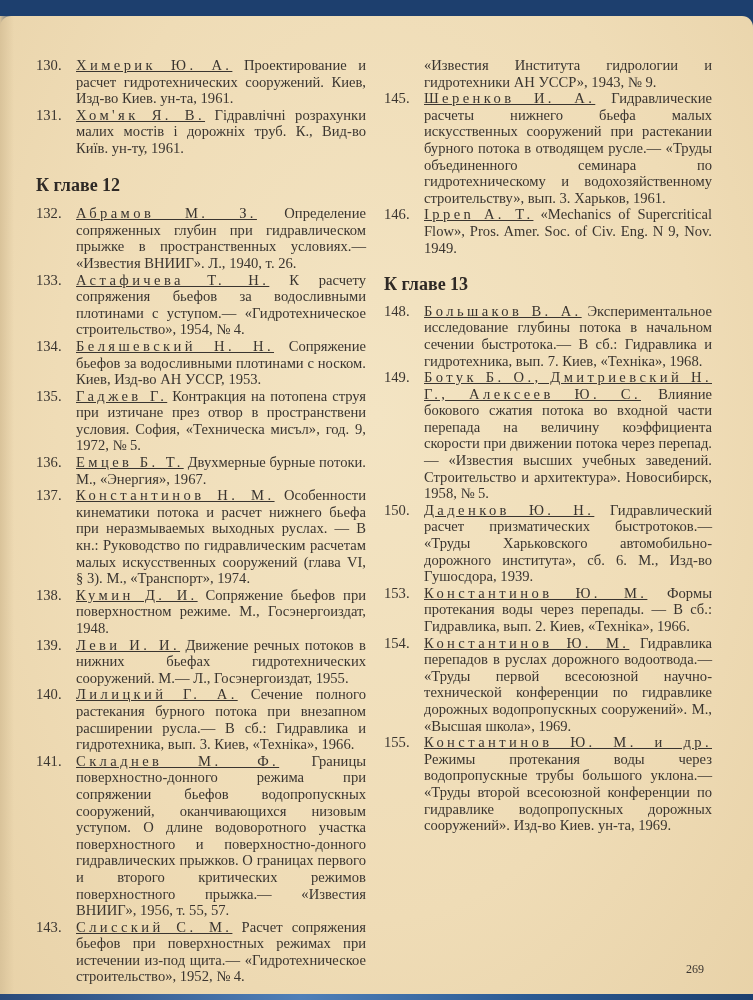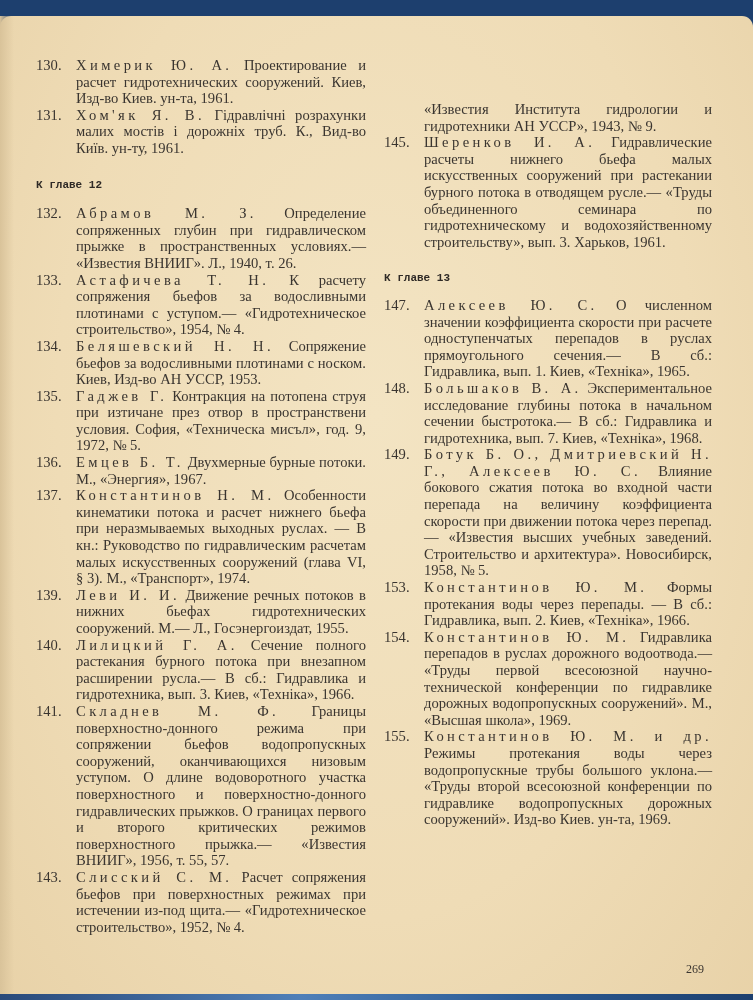--- a/index.html
+++ b/index.html
@@ -22,23 +22,23 @@
     }
     .bottom-strip {
       position: absolute; left: 0; top: 994px; width: 753px; height: 6px;
       background: linear-gradient(90deg, #2a4a7a, #4f7fb8 40%, #2b5a93 70%, #1d3f6e);
     }
     .col { position: absolute; top: 0; font-size: 14.6px; line-height: 16.6px; }
     .col.left { left: 36px; width: 330px; }
     .col.right { left: 384px; width: 328px; }
     .entry { position: relative; padding-left: 40px; text-align: justify; margin: 0; }
     .entry .num { position: absolute; left: 0; top: 0; }
-    .entry .author { letter-spacing: 3.4px; }
-    .cont { padding-left: 40px; text-align: justify; margin-top: 44px; }
-    .heading { font-weight: bold; font-family: Liberation Mono, monospace; font-size: 11px; color: #2f2a26; }
+    .entry .author { letter-spacing: 3.4px; text-decoration: underline; }
+    .cont { padding-left: 40px; text-align: justify; }
+    .heading { font-weight: bold; font-family: Liberation Serif, serif; font-size: 18px; color: #2f2a26; }
     .page-number { position: absolute; left: 686px; top: 946px; font-size: 12px; }
   </style>
 </head>
 <body>
 
 <div class="page">
 
   <div class="col left">
     <div style="height:41px"></div>
     <p class="entry"><span class="num">130.</span><span class="author">Химерик Ю. А.</span> <span>Проектирование и расчет гидротехнических сооружений. Киев, Изд-во Киев. ун-та, 1961.</span></p>
@@ -47,39 +47,41 @@
     <div style="height:20px"></div>
     <div class="heading">К главе 12</div>
     <div style="height:12px"></div>
 
     <p class="entry"><span class="num">132.</span><span class="author">Абрамов М. З.</span> <span>Определение сопряженных глубин при гидравлическом прыжке в пространственных условиях.— «Известия ВНИИГ». Л., 1940, т. 26.</span></p>
     <p class="entry"><span class="num">133.</span><span class="author">Астафичева Т. Н.</span> <span>К расчету сопряжения бьефов за водосливными плотинами с уступом.— «Гидротехническое строительство», 1954, № 4.</span></p>
     <p class="entry"><span class="num">134.</span><span class="author">Беляшевский Н. Н.</span> <span>Сопряжение бьефов за водосливными плотинами с носком. Киев, Изд-во АН УССР, 1953.</span></p>
     <p class="entry"><span class="num">135.</span><span class="author">Гаджев Г.</span> <span>Контракция на потопена струя при изтичане през отвор в пространствени условия. София, «Техническа мисъл», год. 9, 1972, № 5.</span></p>
     <p class="entry"><span class="num">136.</span><span class="author">Емцев Б. Т.</span> <span>Двухмерные бурные потоки. М., «Энергия», 1967.</span></p>
     <p class="entry"><span class="num">137.</span><span class="author">Константинов Н. М.</span> <span>Особенности кинематики потока и расчет нижнего бьефа при неразмываемых выходных руслах. — В кн.: Руководство по гидравлическим расчетам малых искусственных сооружений (глава VI, § 3). М., «Транспорт», 1974.</span></p>
+    <p class="entry"><span class="num">138.</span><span class="author">Кумин Д. И.</span> <span>Сопряжение бьефов при поверхностном режиме. М., Госэнергоиздат, 1948.</span></p>
     <p class="entry"><span class="num">139.</span><span class="author">Леви И. И.</span> <span>Движение речных потоков в нижних бьефах гидротехнических сооружений. М.— Л., Госэнергоиздат, 1955.</span></p>
     <p class="entry"><span class="num">140.</span><span class="author">Лилицкий Г. А.</span> <span>Сечение полного растекания бурного потока при внезапном расширении русла.— В сб.: Гидравлика и гидротехника, вып. 3. Киев, «Техніка», 1966.</span></p>
     <p class="entry"><span class="num">141.</span><span class="author">Складнев М. Ф.</span> <span>Границы поверхностно-донного режима при сопряжении бьефов водопропускных сооружений, оканчивающихся низовым уступом. О длине водоворотного участка поверхностного и поверхностно-донного гидравлических прыжков. О границах первого и второго критических режимов поверхностного прыжка.— «Известия ВНИИГ», 1956, т. 55, 57.</span></p>
     <p class="entry"><span class="num">143.</span><span class="author">Слисский С. М.</span> <span>Расчет сопряжения бьефов при поверхностных режимах при истечении из-под щита.— «Гидротехническое строительство», 1952, № 4.</span></p>
 
   </div>
 
   <div class="col right">
     <div style="height:41px"></div>
     <p class="cont">«Известия Института гидрологии и гидротехники АН УССР», 1943, № 9.</p>
     <p class="entry"><span class="num">145.</span><span class="author">Шеренков И. А.</span> <span>Гидравлические расчеты нижнего бьефа малых искусственных сооружений при растекании бурного потока в отводящем русле.— «Труды объединенного семинара по гидротехническому и водохозяйственному строительству», вып. 3. Харьков, 1961.</span></p>
+    <p class="entry"><span class="num">146.</span><span class="author">Ippen A. T.</span> <span>«Mechanics of Supercritical Flow», Pros. Amer. Soc. of Civ. Eng. N 9, Nov. 1949.</span></p>
 
     <div style="height:20px"></div>
     <div class="heading">К главе 13</div>
     <div style="height:10px"></div>
 
-    <p class="entry"><span class="num">147.</span><span class="author">Алексеев Ю. С.</span> <span>О численном значении коэффициента скорости при расчете одноступенчатых перепадов в руслах прямоугольного сечения.— В сб.: Гидравлика, вып. 1. Киев, «Техніка», 1965.</span></p>
     <p class="entry"><span class="num">148.</span><span class="author">Большаков В. А.</span> <span>Экспериментальное исследование глубины потока в начальном сечении быстротока.— В сб.: Гидравлика и гидротехника, вып. 7. Киев, «Техніка», 1968.</span></p>
     <p class="entry"><span class="num">149.</span><span class="author">Ботук Б. О., Дмитриевский Н. Г., Алексеев Ю. С.</span> <span>Влияние бокового сжатия потока во входной части перепада на величину коэффициента скорости при движении потока через перепад.— «Известия высших учебных заведений. Строительство и архитектура». Новосибирск, 1958, № 5.</span></p>
+    <p class="entry"><span class="num">150.</span><span class="author">Даденков Ю. Н.</span> <span>Гидравлический расчет призматических быстротоков.— «Труды Харьковского автомобильно-дорожного института», сб. 6. М., Изд-во Гушосдора, 1939.</span></p>
     <p class="entry"><span class="num">153.</span><span class="author">Константинов Ю. М.</span> <span>Формы протекания воды через перепады. — В сб.: Гидравлика, вып. 2. Киев, «Техніка», 1966.</span></p>
     <p class="entry"><span class="num">154.</span><span class="author">Константинов Ю. М.</span> <span>Гидравлика перепадов в руслах дорожного водоотвода.— «Труды первой всесоюзной научно-технической конференции по гидравлике дорожных водопропускных сооружений». М., «Высшая школа», 1969.</span></p>
     <p class="entry"><span class="num">155.</span><span class="author">Константинов Ю. М. и др.</span> <span>Режимы протекания воды через водопропускные трубы большого уклона.— «Труды второй всесоюзной конференции по гидравлике водопропускных дорожных сооружений». Изд-во Киев. ун-та, 1969.</span></p>
 
   </div>
 
   <div class="page-number">269</div>
 </div>
 <div class="bottom-strip"></div>
 

